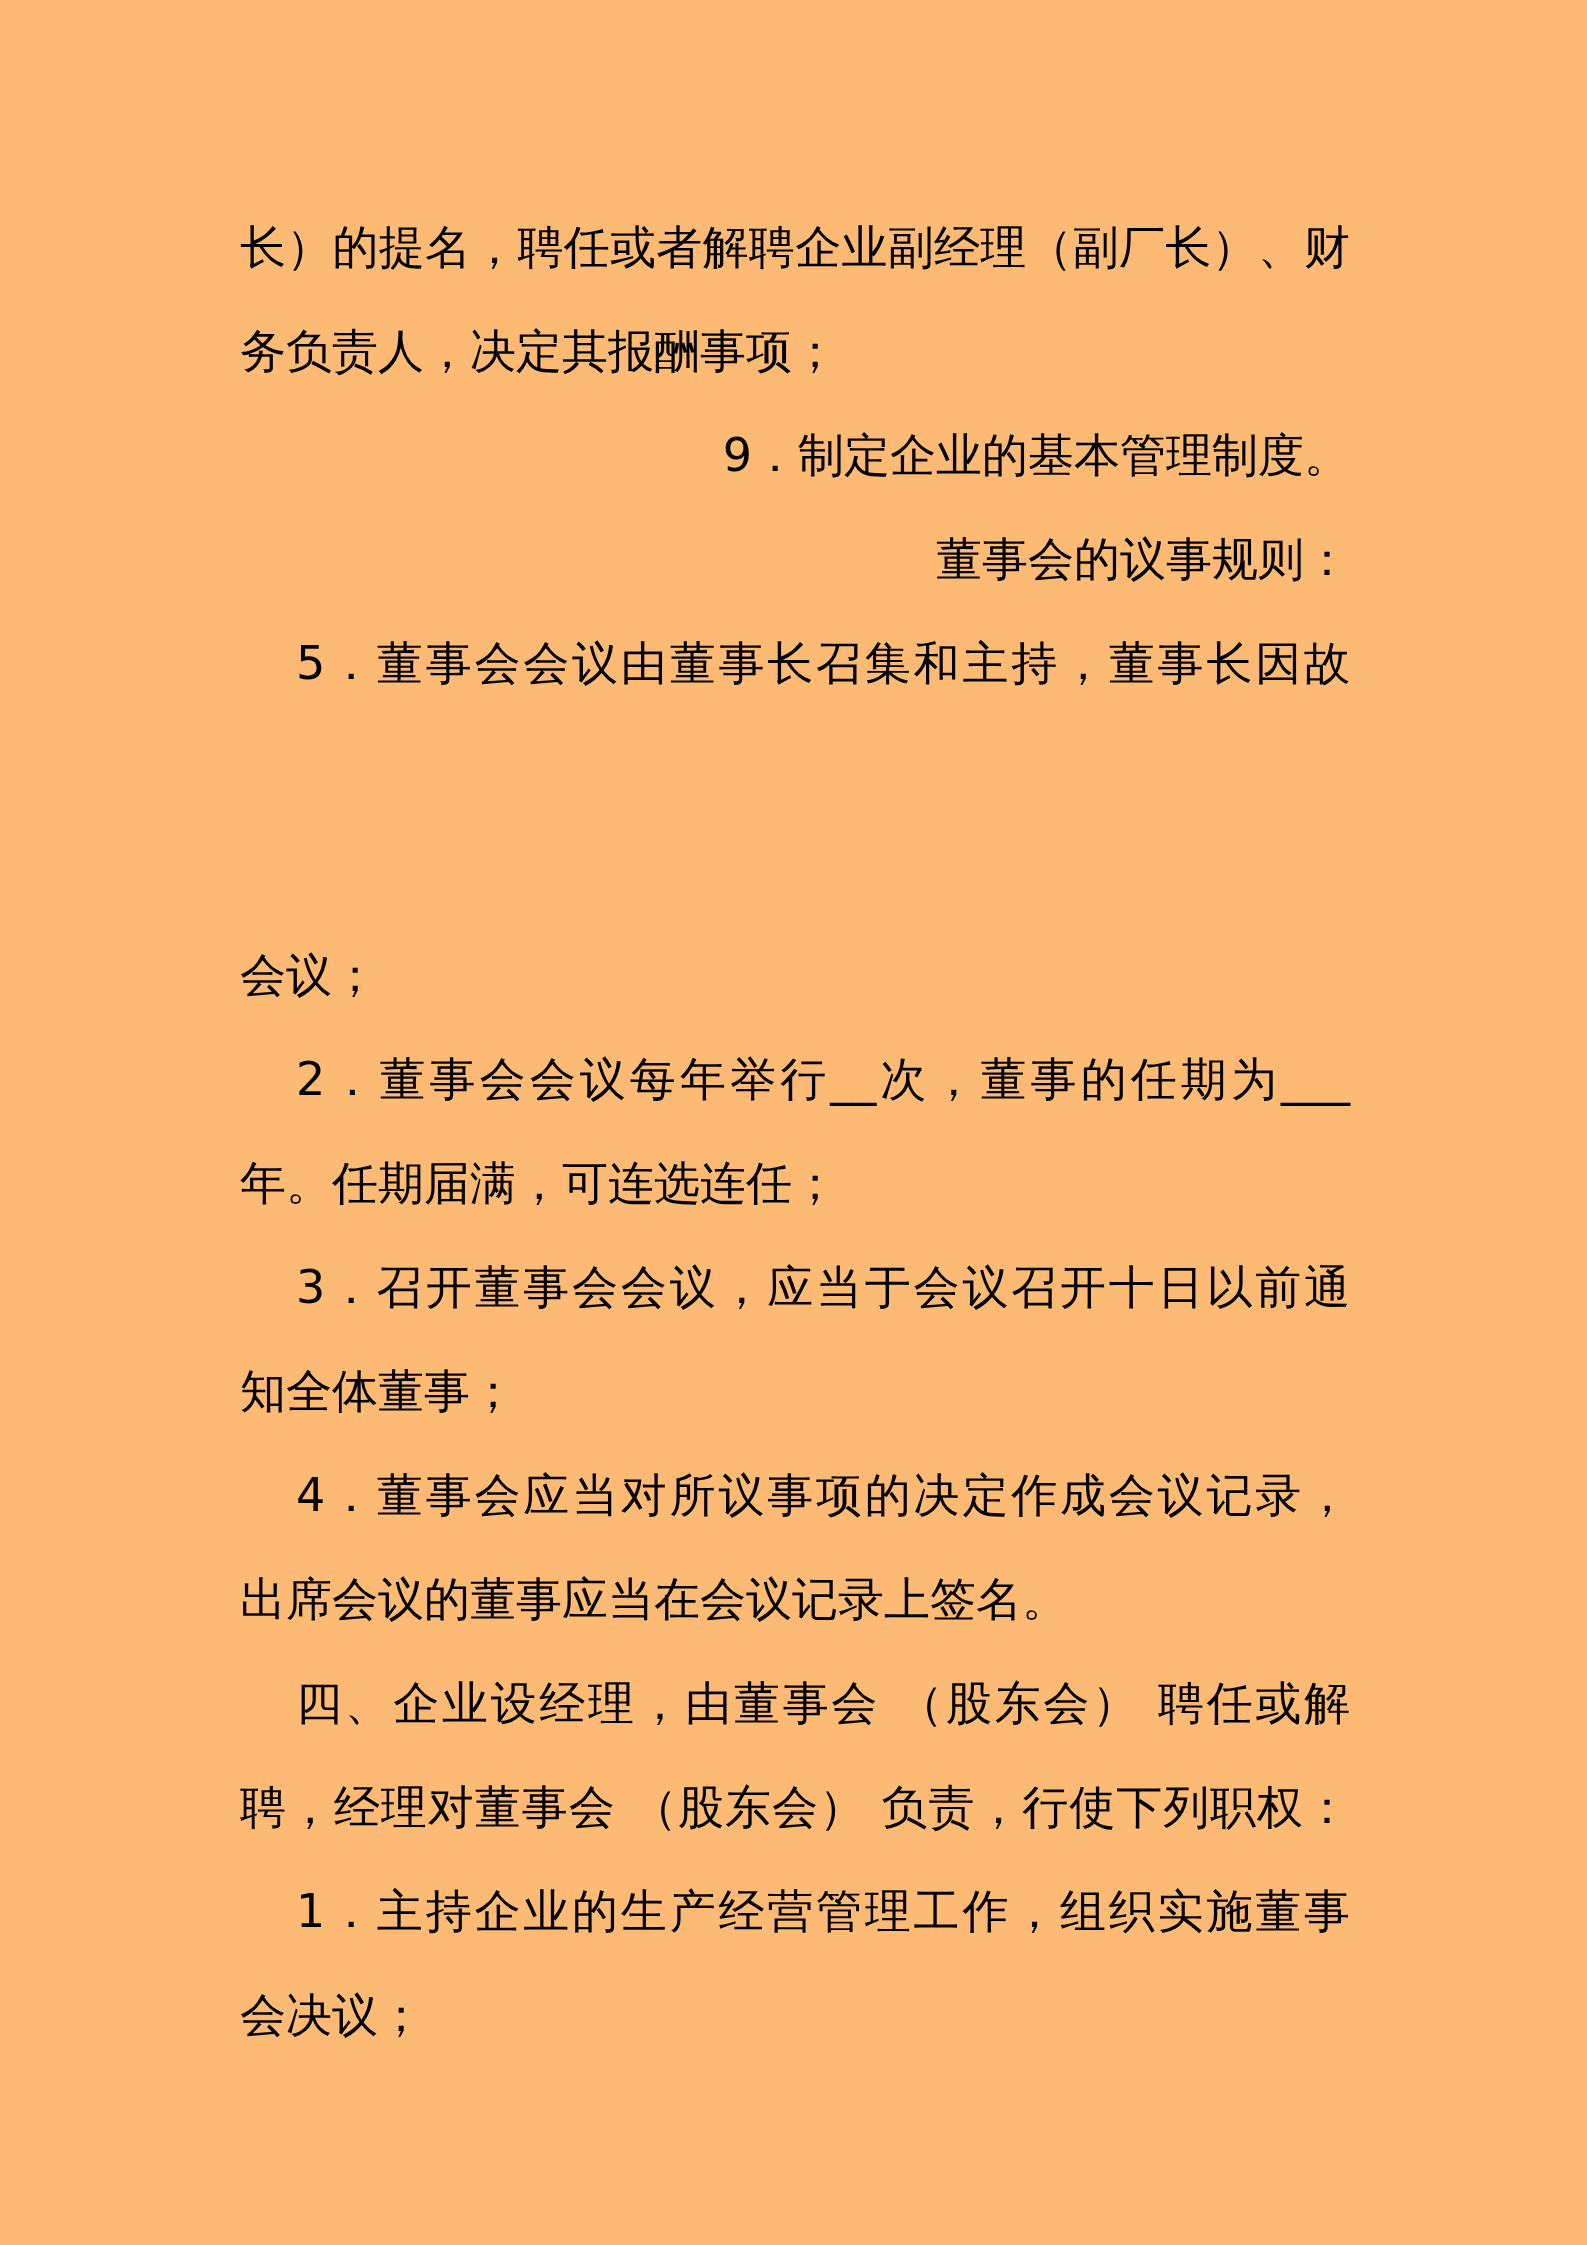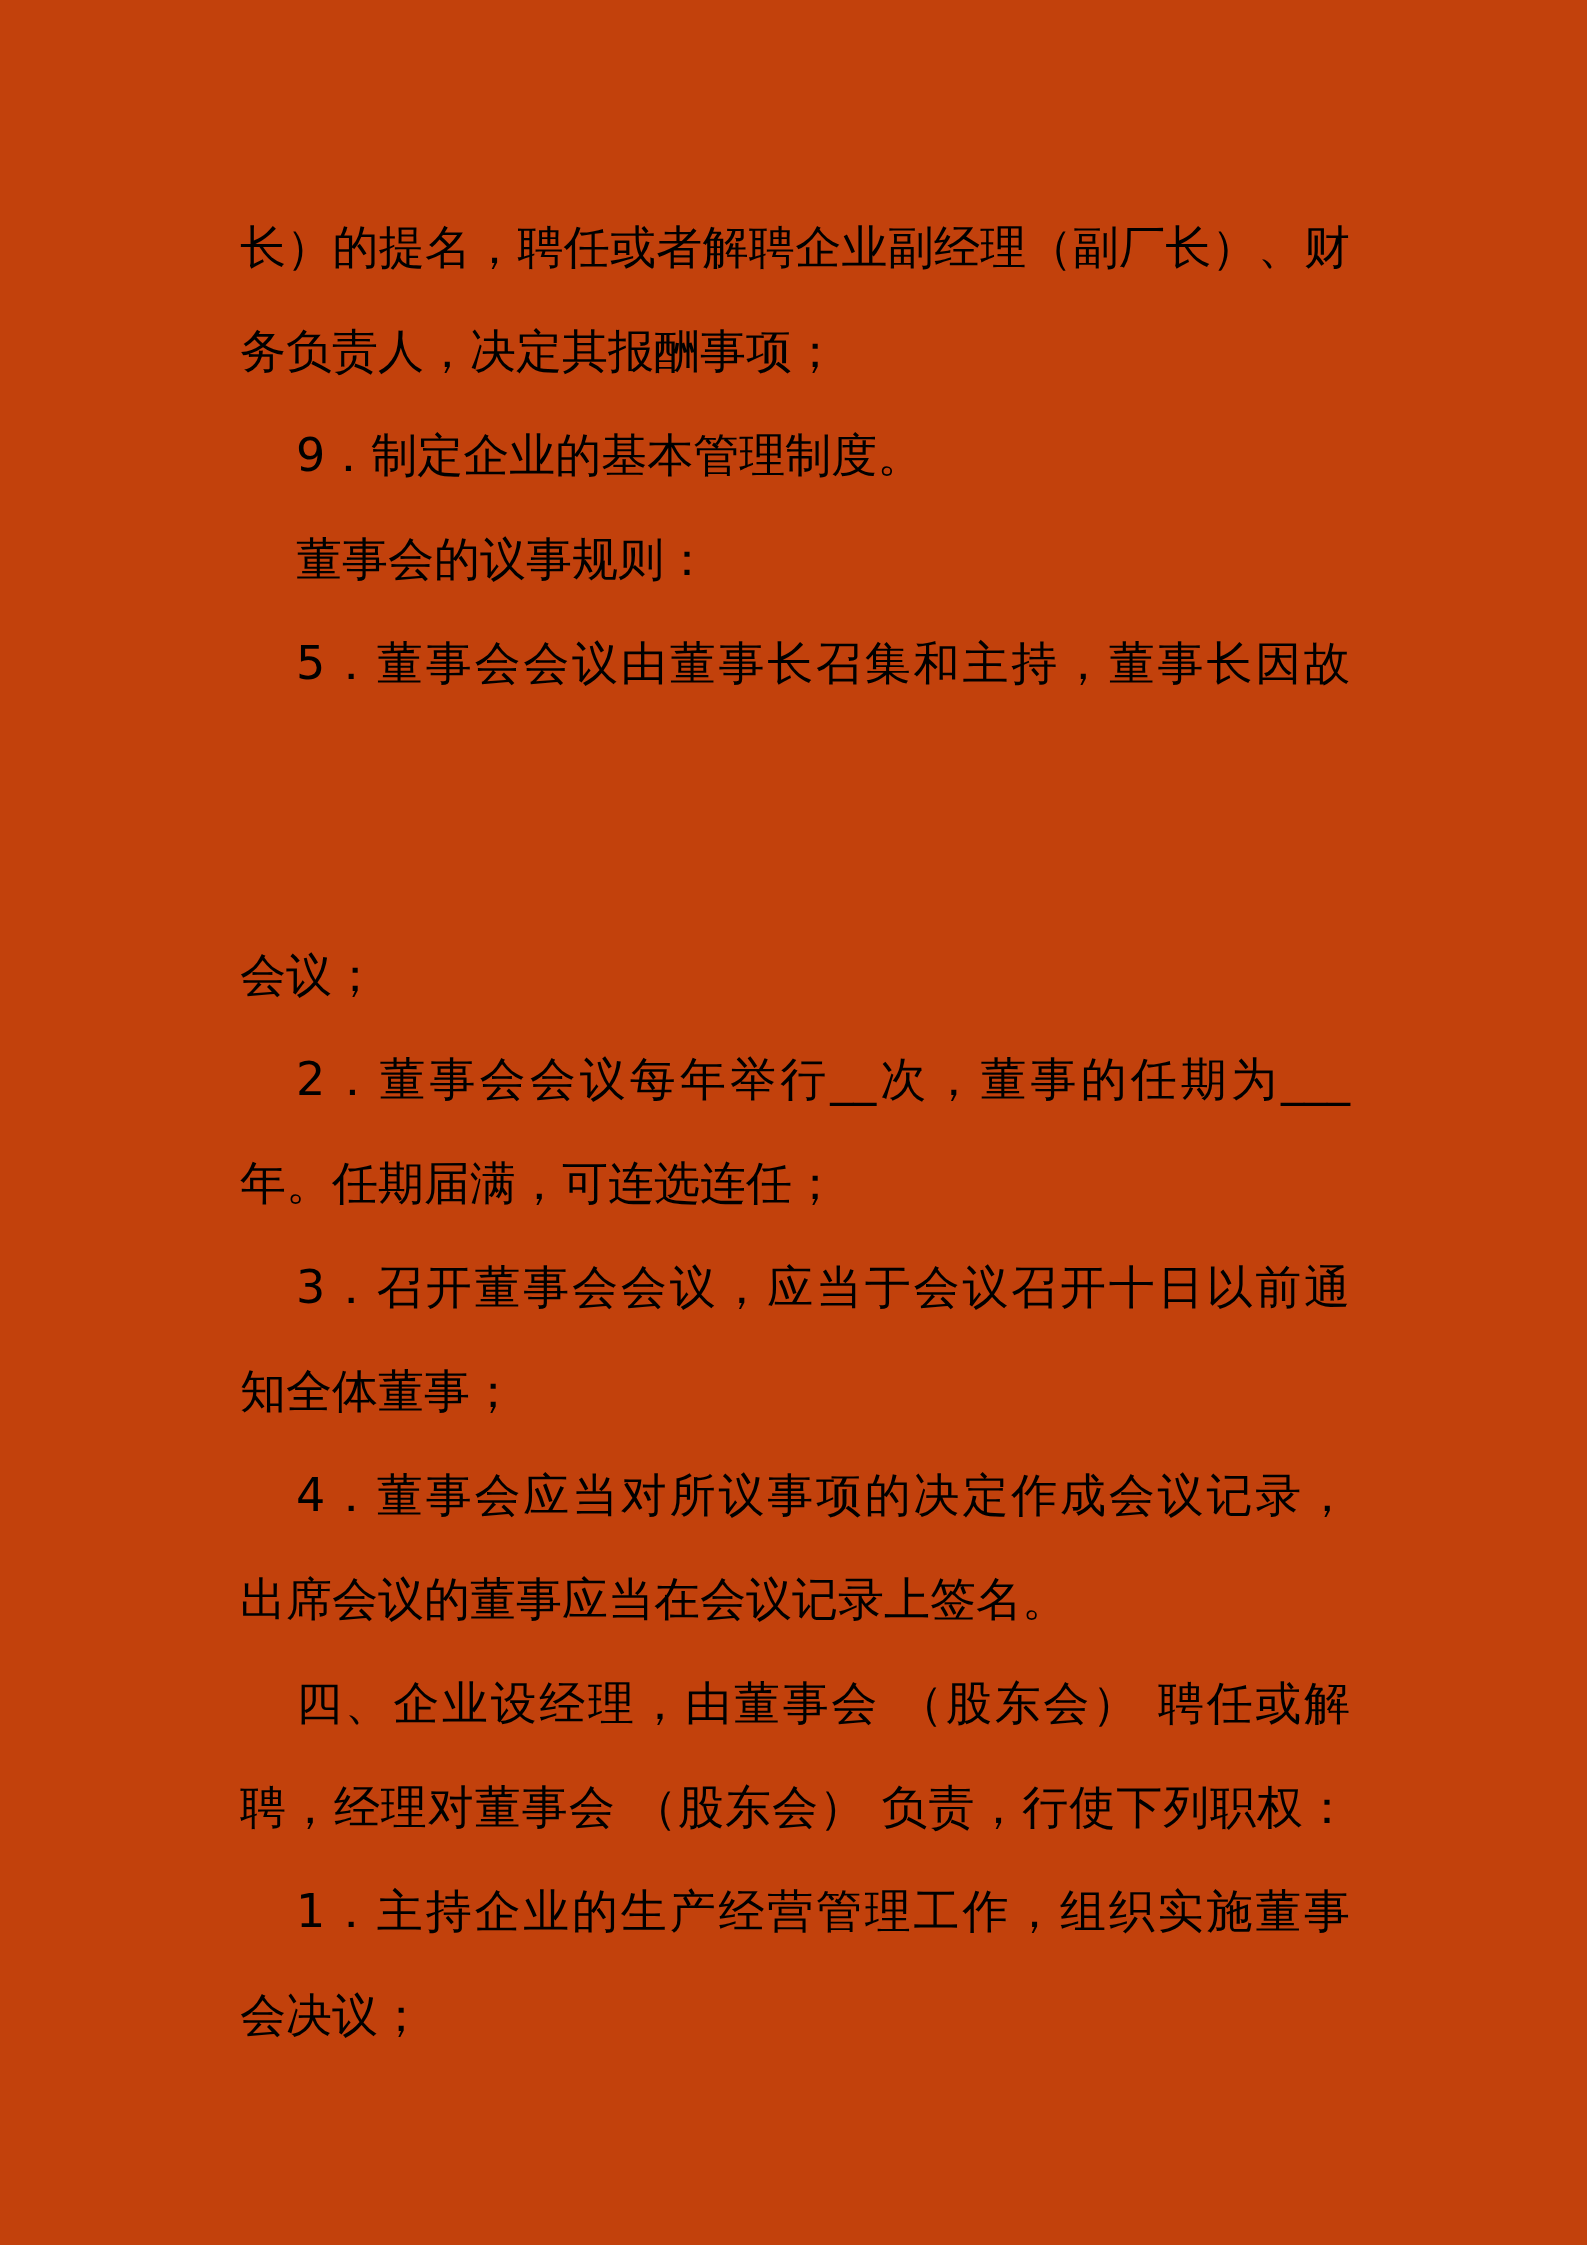--- a/index.html
+++ b/index.html
@@ -1,30 +1,30 @@
 <!DOCTYPE html>
 <html><head>
 <meta charset="utf-8">
 <style>
   html, body { margin: 0; padding: 0; background: #ffffff; }
   body { width: 1587px; height: 2245px; position: relative; overflow: hidden; }
-  .page { position: absolute; left: 0; top: 0; width: 1587px; height: 2245px; background: #c2410c; }
+  .page { position: absolute; left: 0; top: 0; width: 1587px; height: 2245px; background: #fdba74; }
   .line {
     position: absolute;
     left: 240px;
     width: 1110px;
     height: 60px;
     font-family: "DejaVu Sans", "Liberation Sans", sans-serif;
     font-size: 46px;
     line-height: 60px;
     color: #000000;
     white-space: nowrap;
   }
   .line.justify { text-align: justify; text-align-last: justify; }
-  .line.indent { left: 296px; width: 1054px; }
+  .line.indent { left: 296px; width: 1054px; text-align: right; }
 </style>
 </head>
 <body>
 
 <div class="page">
   <div class="line justify" style="top:217px">长）的提名，聘任或者解聘企业副经理（副厂长）、财</div>
   <div class="line" style="top:321px">务负责人，决定其报酬事项；</div>
   <div class="line indent" style="top:425px">9．制定企业的基本管理制度。</div>
   <div class="line indent" style="top:529px">董事会的议事规则：</div>
   <div class="line indent justify" style="top:633px">5．董事会会议由董事长召集和主持，董事长因故</div>

